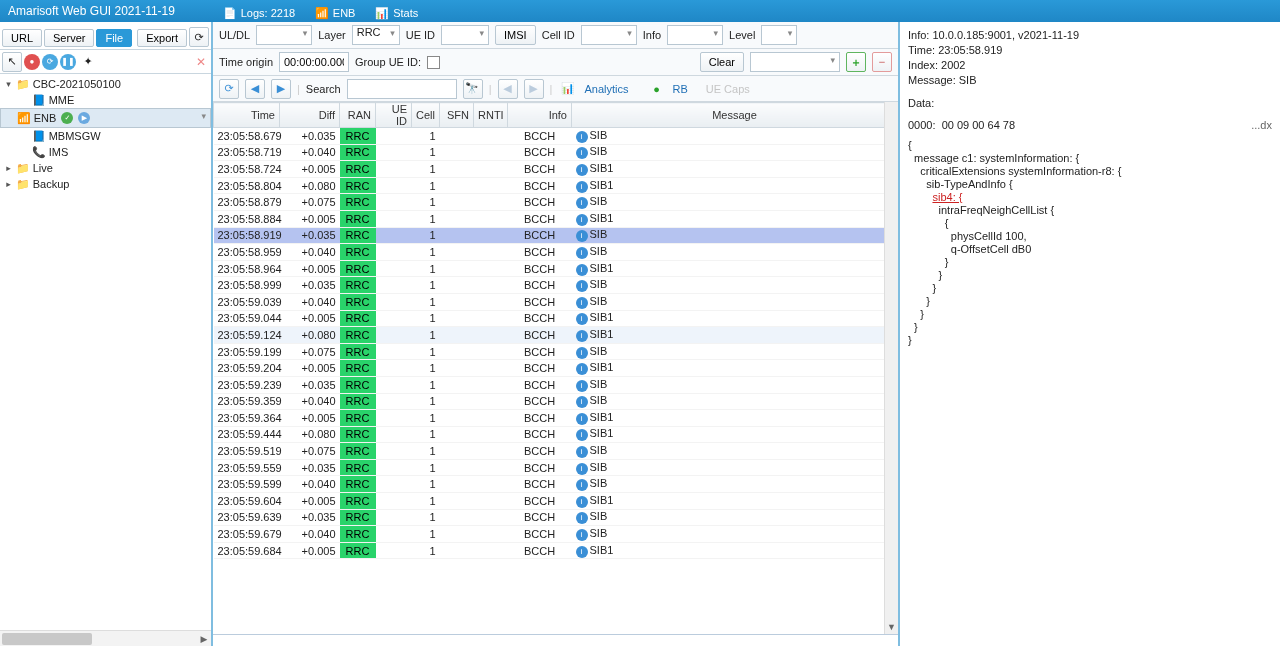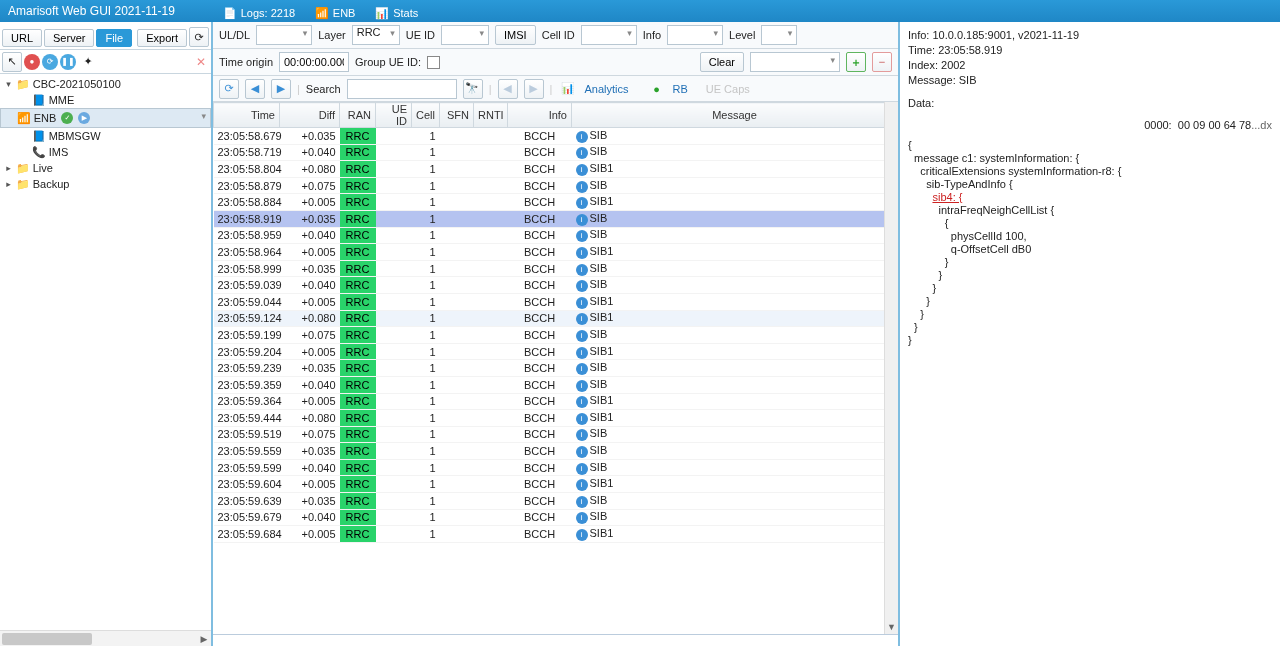--- a/index.html
+++ b/index.html
@@ -69,21 +69,21 @@
 tr.hovrow td{background:#eef4fb;}
 tr.hovrow td.ran{background:#29d36a;}
 .col-time{width:66px;} .col-diff{width:60px;} .col-ran{width:36px;} .col-ue{width:36px;} .col-cell{width:28px;} .col-sfn{width:34px;} .col-rnti{width:34px;} .col-info{width:64px;} .col-msg{width:auto;}
 .footer{height:12px;background:#fff;border-top:1px solid #bcd;}
 
 
 .detail{width:380px;background:#fff;font-family:"Courier New",monospace;font-size:11px;padding:6px 8px;overflow:auto;}
 .detail .hdr div{font-family:Arial;font-size:11px;line-height:15px;}
 .detail pre{font-family:"Courier New",monospace;font-size:11px;line-height:12px;white-space:pre;margin-top:8px;}
 .hl-red{color:#cc2222;text-decoration:underline;text-decoration-color:#cc2222;}
-.hexrow{display:flex;text-align:right;}
+.hexrow{display:flex;}
 .hexl{flex:1;}
 .hexr{color:#666;}
 </style>
 </head>
 <body>
 
 <div class="titlebar">
   <span>Amarisoft Web GUI 2021-11-19</span>
   <span class="collapse">◀</span>
 </div>
@@ -262,20 +262,31 @@
               <td>+0.040</td>
               <td class="ran">RRC</td>
               <td></td>
               <td>1</td>
               <td></td>
               <td></td>
               <td class="info">BCCH</td>
               <td class="msg"><span class="ii">i</span>SIB</td>
             </tr>
             <tr>
+              <td>23:05:58.724</td>
+              <td>+0.005</td>
+              <td class="ran">RRC</td>
+              <td></td>
+              <td>1</td>
+              <td></td>
+              <td></td>
+              <td class="info">BCCH</td>
+              <td class="msg"><span class="ii">i</span>SIB1</td>
+            </tr>
+            <tr>
               <td>23:05:58.804</td>
               <td>+0.080</td>
               <td class="ran">RRC</td>
               <td></td>
               <td>1</td>
               <td></td>
               <td></td>
               <td class="info">BCCH</td>
               <td class="msg"><span class="ii">i</span>SIB1</td>
             </tr>

